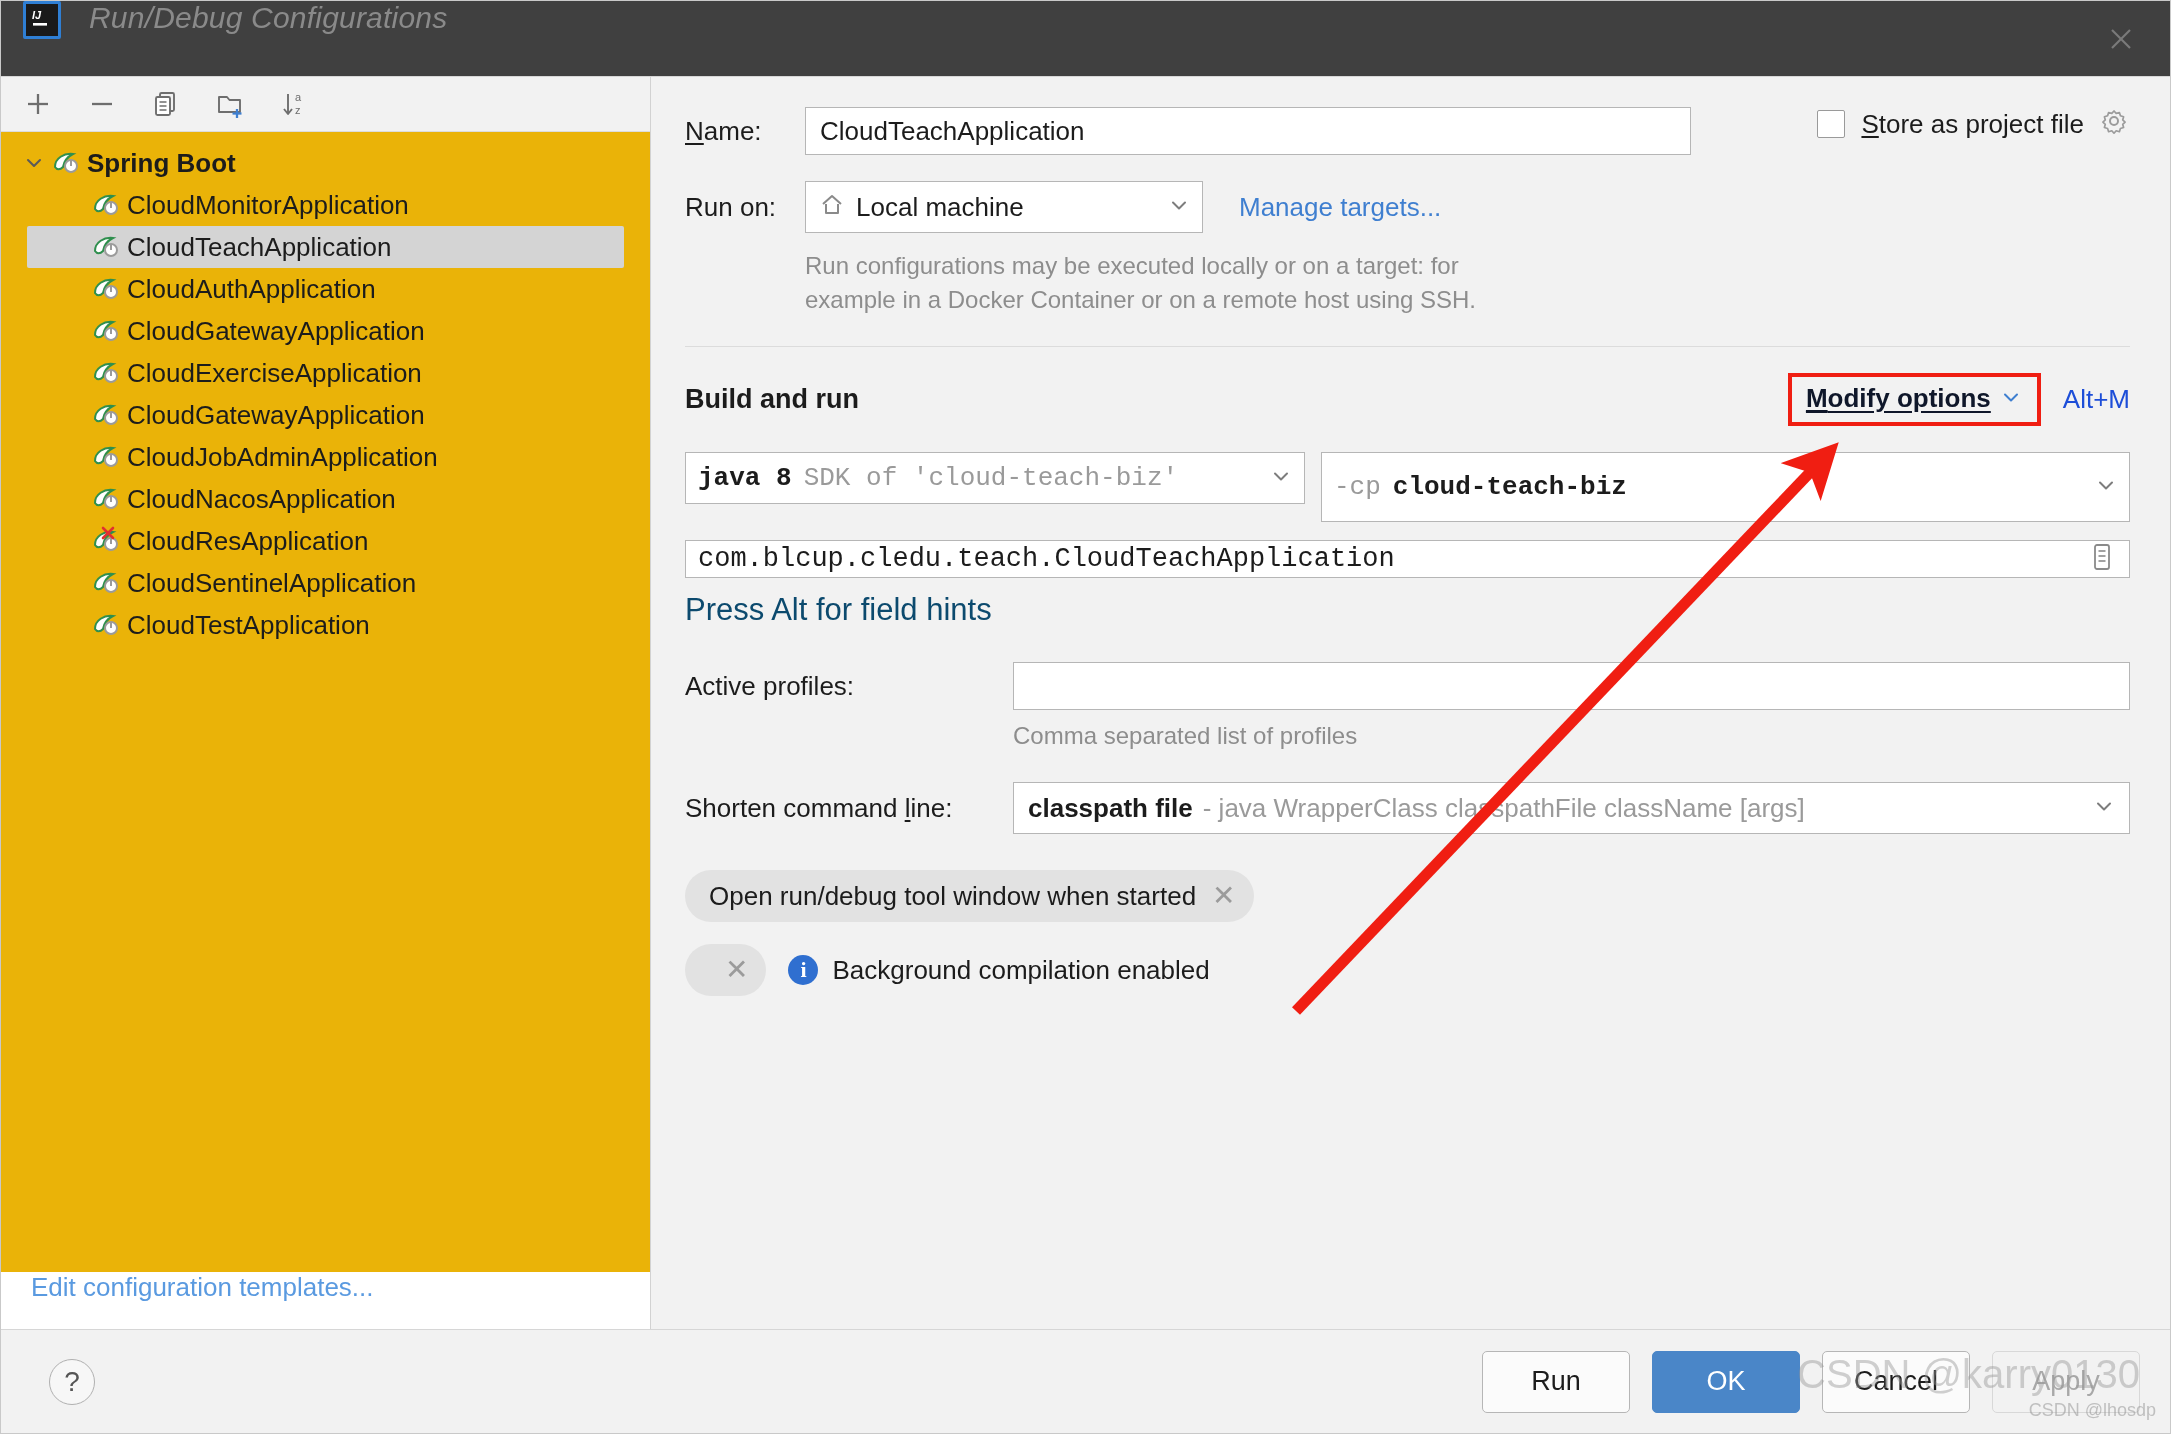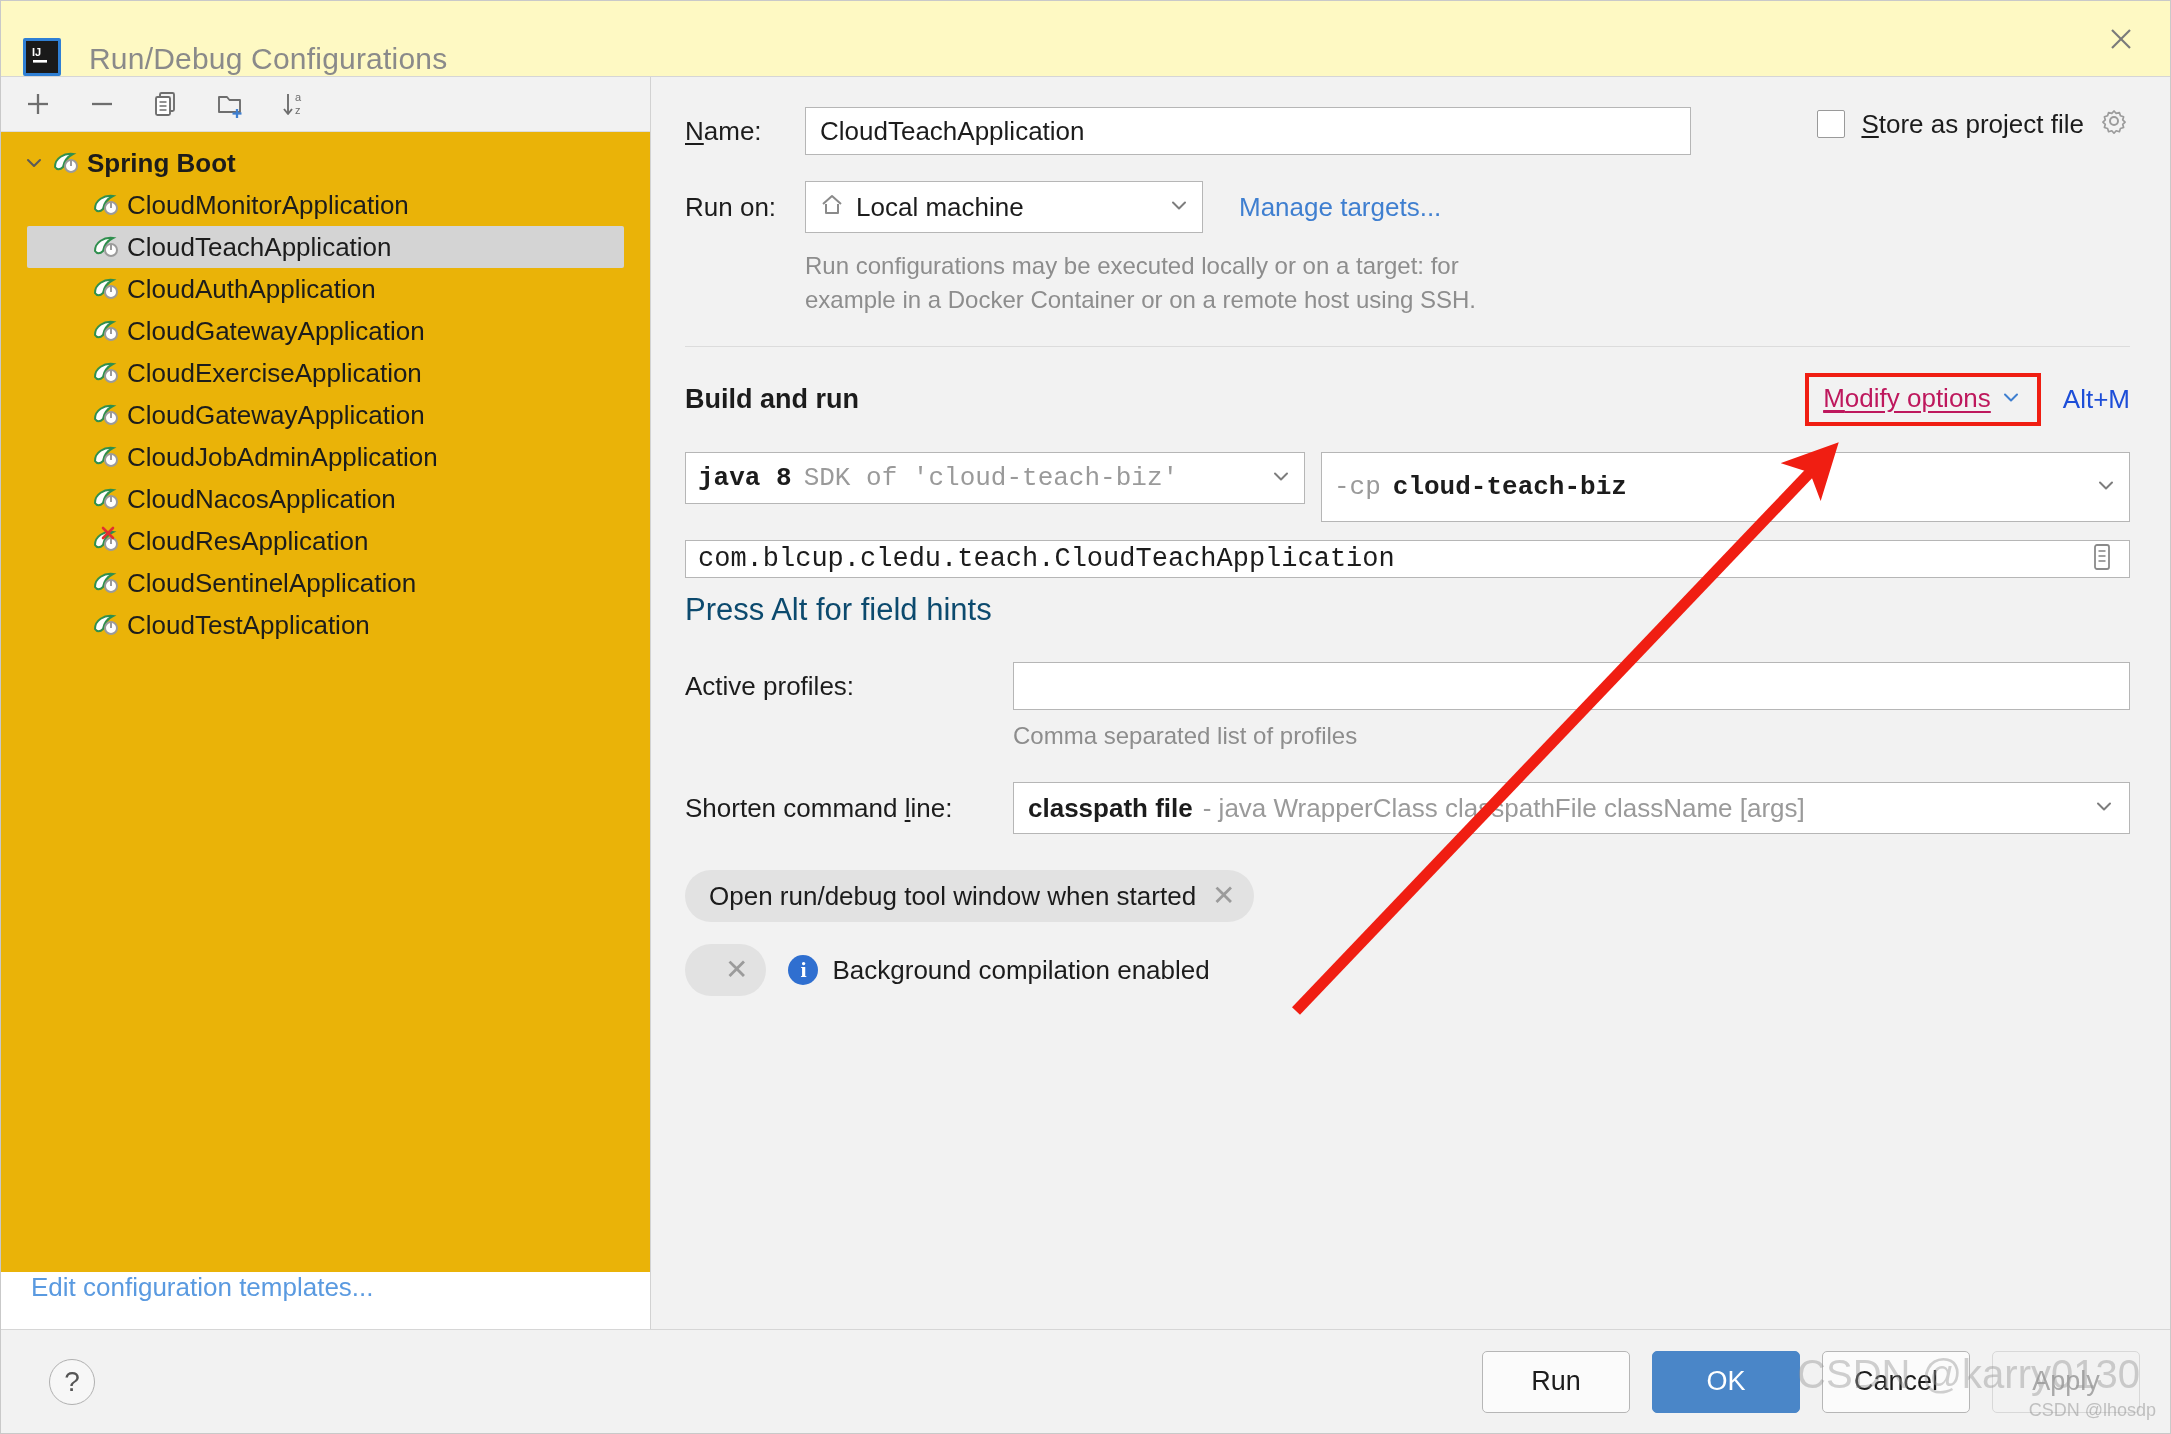--- a/index.html
+++ b/index.html
@@ -16,24 +16,25 @@
     position: relative;
     width: 2171px; height: 1434px;
     background: #f2f2f2;
     display: flex; flex-direction: column;
     border: 1px solid #c9c9c9;
   }
 
   
   #titlebar {
     height: 75px; flex: 0 0 75px;
-    display: flex; align-items: flex-end;
-    background: #fef9c3;
+    display: flex; align-items: flex-start;
+    background: #404040;
     padding-left: 22px;
     position: relative;
+    font-style: italic;
   }
   #ij-logo {
     width: 38px; height: 38px;
     background: #1a1a1a;
     border: 3px solid #2f7fd4;
     border-radius: 2px;
     display: flex; align-items: center; justify-content: center;
     flex: 0 0 38px;
   }
   #ij-logo svg { display:block; }
@@ -200,23 +201,23 @@
     position: relative;
   }
   #br-title { font-size: 27px; font-weight: bold; color:#1c1c1c; }
   #br-right { display:flex; align-items:center; gap: 22px; }
   #modify-box {
     border: 4px solid #f01e12;
     padding: 6px 16px 8px 14px;
     display: flex; align-items: center; gap: 10px;
   }
   #modify-link {
-    font-size: 26px; color:#be185d;
+    font-size: 26px; color:#0f172a;
     text-decoration: underline; text-underline-offset: 4px;
-    cursor:pointer; white-space:nowrap;
+    cursor:pointer; white-space:nowrap;font-weight:bold;
   }
   #alt-m { font-size:26px; color:#1d4ed8; white-space:nowrap; }
 
   
   #jdk-row { display:flex; gap: 16px; margin-bottom: 18px; }
   #jdk-combo {
     flex: 0 0 620px;
     background:#fff; border:1px solid #b6b6b6; height:52px;
     display:flex; align-items:center; padding: 0 12px;
     font-family:"Liberation Mono", monospace; cursor:pointer;

